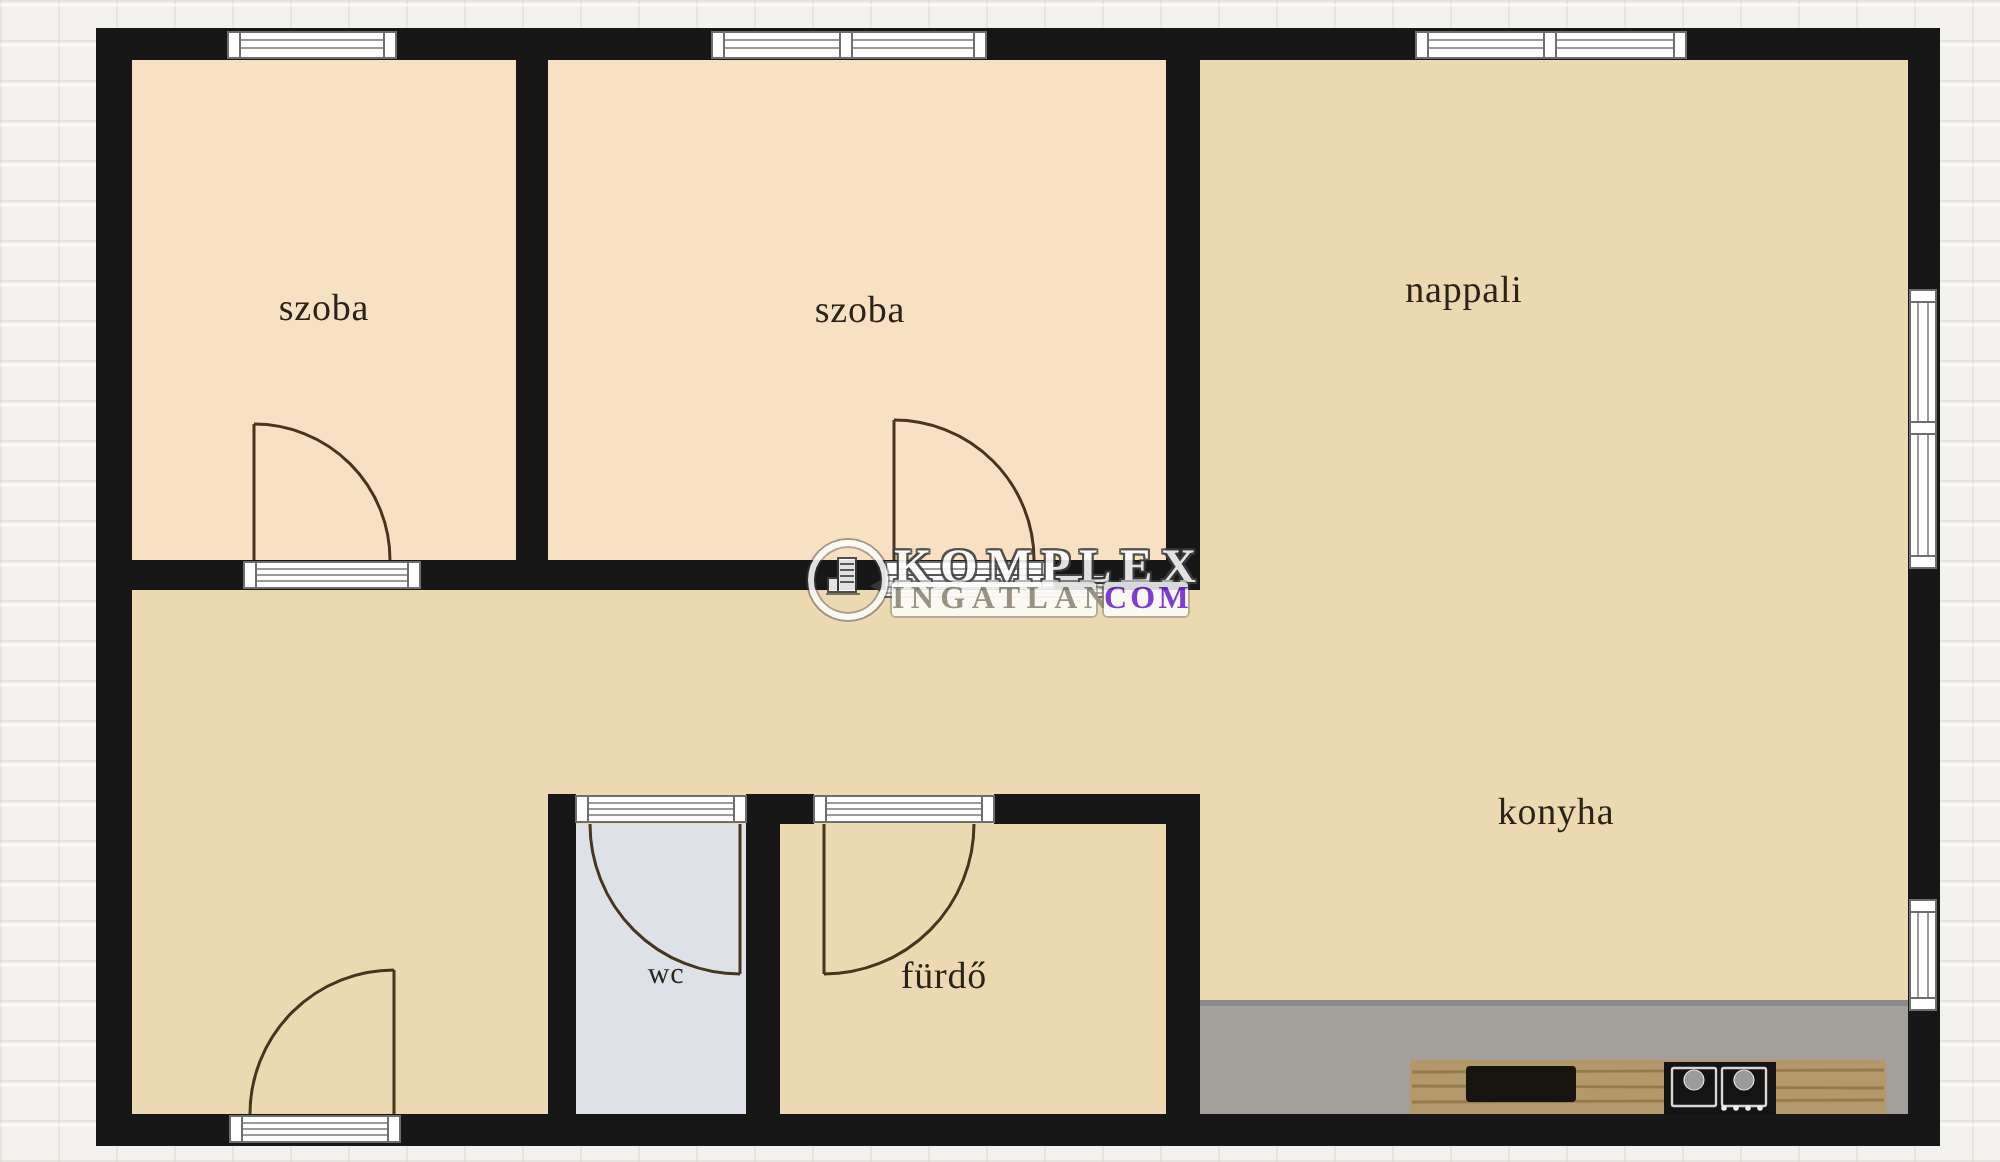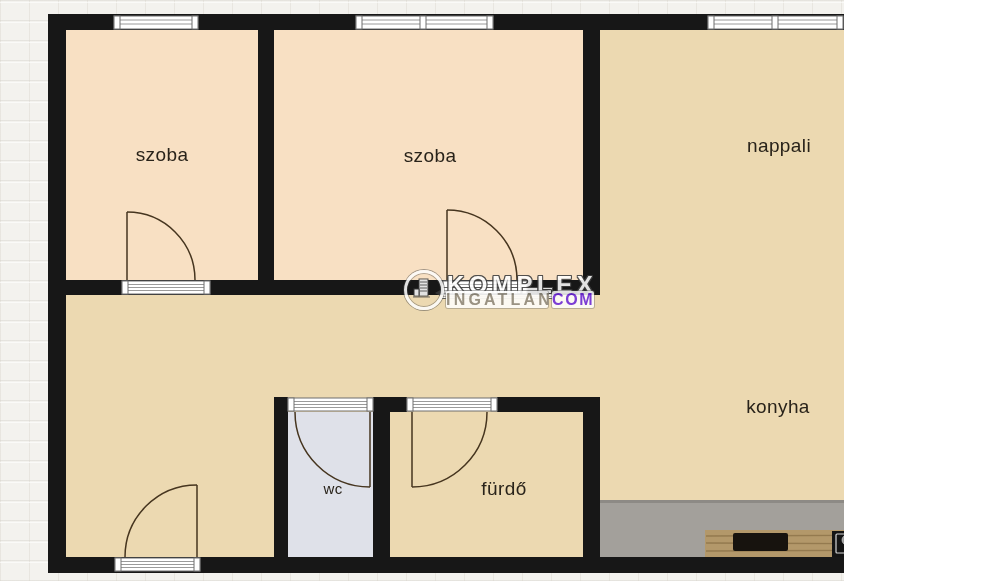--- a/index.html
+++ b/index.html
@@ -1,28 +1,29 @@
 <!DOCTYPE html>
 <html><head>
 <meta charset="utf-8">
 <title>Floor plan</title>
 <style>
   html,body{margin:0;padding:0;}
   body{font-family:"Liberation Sans", sans-serif;}
   .stage{
     position:relative;
-    width:844px;height:581px;
+    width:1000px;height:581px;
     overflow:hidden;
     background-color:#f3f2ee;
     background-image:
       linear-gradient(rgba(255,255,255,.6) 1px, transparent 1px),
       linear-gradient(rgba(213,209,202,.45) 1px, transparent 1px),
       linear-gradient(90deg, rgba(213,209,202,.38) 1px, transparent 1px);
     background-size: 20px 20px, 20px 20px, 29px 29px;
     background-position: 0 2px, 0 0, 0 0;
+    font-family: Liberation Serif, serif;
   }
   .plan-svg{position:absolute;left:0;top:0;}
   .room-label{
     position:absolute;
     transform:translate(-50%,-50%);
     font-size:19px;
     letter-spacing:.4px;
     color:#29231a;
     white-space:nowrap;
     user-select:none;
@@ -230,24 +231,24 @@
       </g>
       <g>
         <line x1="412" y1="412" x2="412" y2="487"></line>
         <path d="M412 487 A75 75 0 0 0 487 412"></path>
       </g>
     </g>
   </svg>
 
   <div class="room-label" style="left:162px;top:155px;">szoba</div>
   <div class="room-label" style="left:430px;top:156px;">szoba</div>
-  <div class="room-label" style="left:779px;top:146px;">nappali</div>
+  <div class="room-label" style="left:732px;top:146px;">nappali</div>
   <div class="room-label" style="left:778px;top:407px;">konyha</div>
   <div class="room-label small" style="left:333px;top:488px;">wc</div>
-  <div class="room-label" style="left:504px;top:489px;">fürdő</div>
+  <div class="room-label" style="left:472px;top:489px;">fürdő</div>
 
   <div class="watermark">
     <div class="wm-pencil"></div>
     <div class="wm-circle">
       <svg width="24" height="26" viewBox="0 0 24 26">
         <g fill="#ffffff" stroke="#3c3c3c" stroke-width="1">
           <rect x="8" y="3" width="9" height="17"></rect>
           <rect x="3" y="13" width="5" height="7"></rect>
         </g>
         <g stroke="#3c3c3c" stroke-width="0.8">

